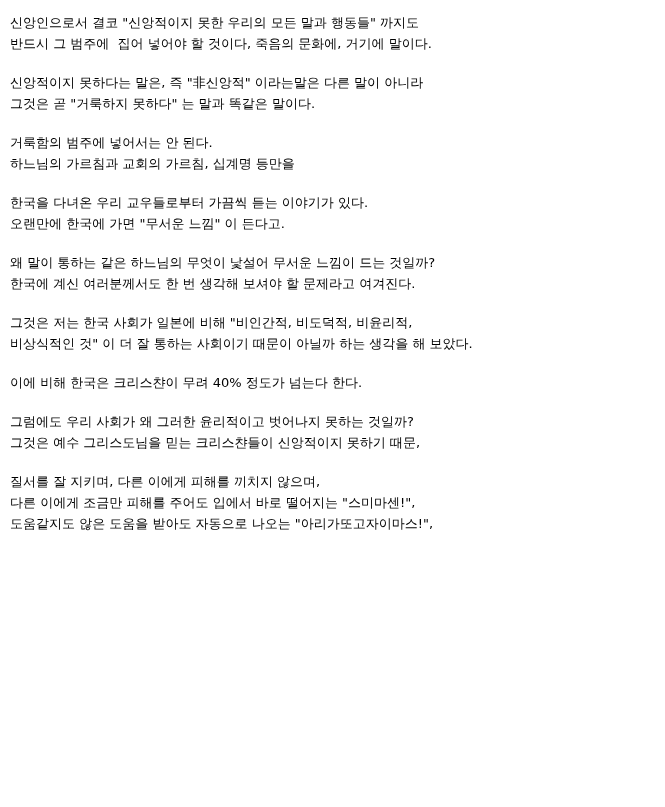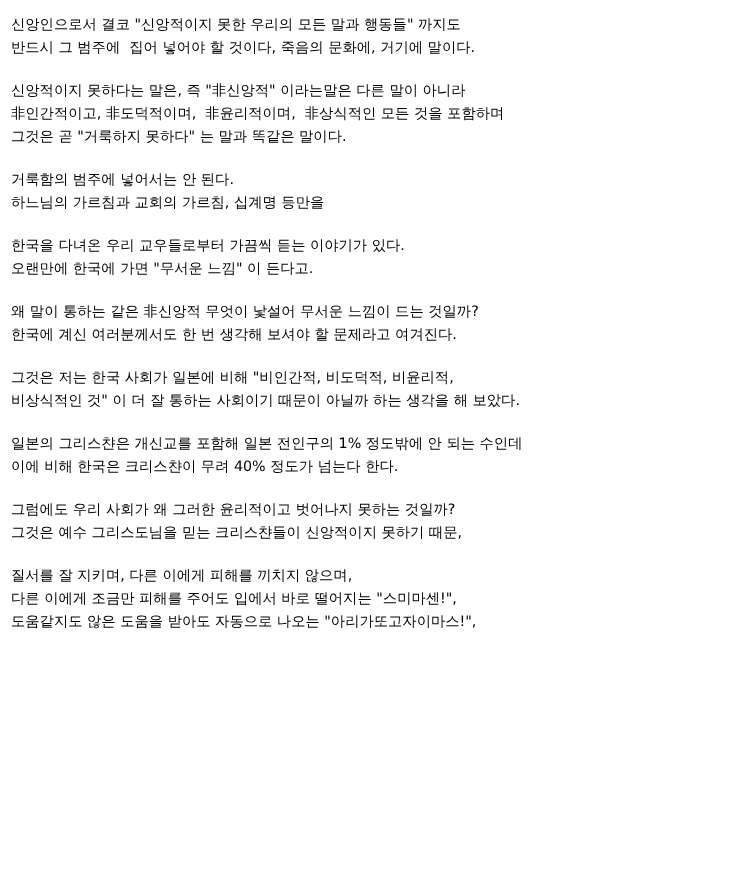--- a/index.html
+++ b/index.html
@@ -37,46 +37,44 @@
 
 <div class="doc">
 
   <div class="para">
     <div class="line">신앙인으로서 결코 "신앙적이지 못한 우리의 모든 말과 행동들" 까지도</div>
     <div class="line">반드시 그 범주에  집어 넣어야 할 것이다, 죽음의 문화에, 거기에 말이다.</div>
   </div>
 
   <div class="para">
     <div class="line">신앙적이지 못하다는 말은, 즉 "非신앙적" 이라는말은 다른 말이 아니라</div>
-    <div class="line">非인간적이고, 非도덕적이며,  非윤리적이며,  非상식적인 모든 것을 포함하며</div>
     <div class="line">그것은 곧 "거룩하지 못하다" 는 말과 똑같은 말이다.</div>
   </div>
 
   <div class="para">
     <div class="line">거룩함의 범주에 넣어서는 안 된다.</div>
     <div class="line">하느님의 가르침과 교회의 가르침, 십계명 등만을</div>
   </div>
 
   <div class="para">
     <div class="line">한국을 다녀온 우리 교우들로부터 가끔씩 듣는 이야기가 있다.</div>
     <div class="line">오랜만에 한국에 가면 "무서운 느낌" 이 든다고.</div>
   </div>
 
   <div class="para">
-    <div class="line">왜 말이 통하는 같은 非신앙적 무엇이 낯설어 무서운 느낌이 드는 것일까?</div>
+    <div class="line">왜 말이 통하는 같은 하느님의 무엇이 낯설어 무서운 느낌이 드는 것일까?</div>
     <div class="line">한국에 계신 여러분께서도 한 번 생각해 보셔야 할 문제라고 여겨진다.</div>
   </div>
 
   <div class="para">
     <div class="line">그것은 저는 한국 사회가 일본에 비해 "비인간적, 비도덕적, 비윤리적,</div>
     <div class="line">비상식적인 것" 이 더 잘 통하는 사회이기 때문이 아닐까 하는 생각을 해 보았다.</div>
   </div>
 
   <div class="para">
-    <div class="line">일본의 그리스챤은 개신교를 포함해 일본 전인구의 1% 정도밖에 안 되는 수인데</div>
     <div class="line">이에 비해 한국은 크리스챤이 무려 40% 정도가 넘는다 한다.</div>
   </div>
 
   <div class="para">
     <div class="line">그럼에도 우리 사회가 왜 그러한 윤리적이고 벗어나지 못하는 것일까?</div>
     <div class="line">그것은 예수 그리스도님을 믿는 크리스챤들이 신앙적이지 못하기 때문,</div>
   </div>
 
 
   <div class="para">

